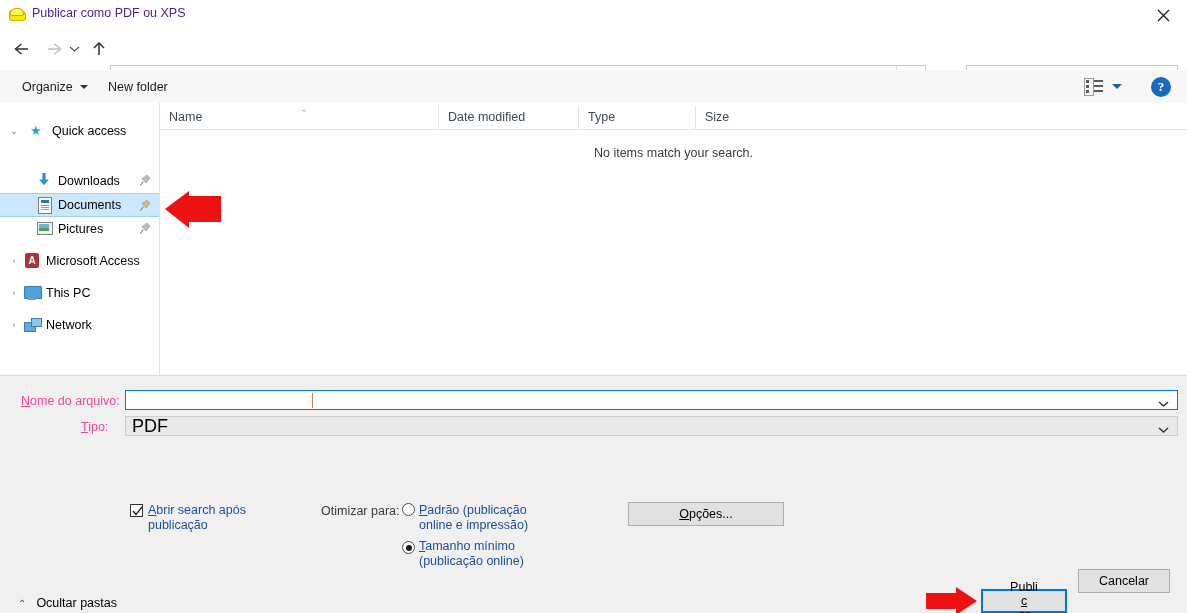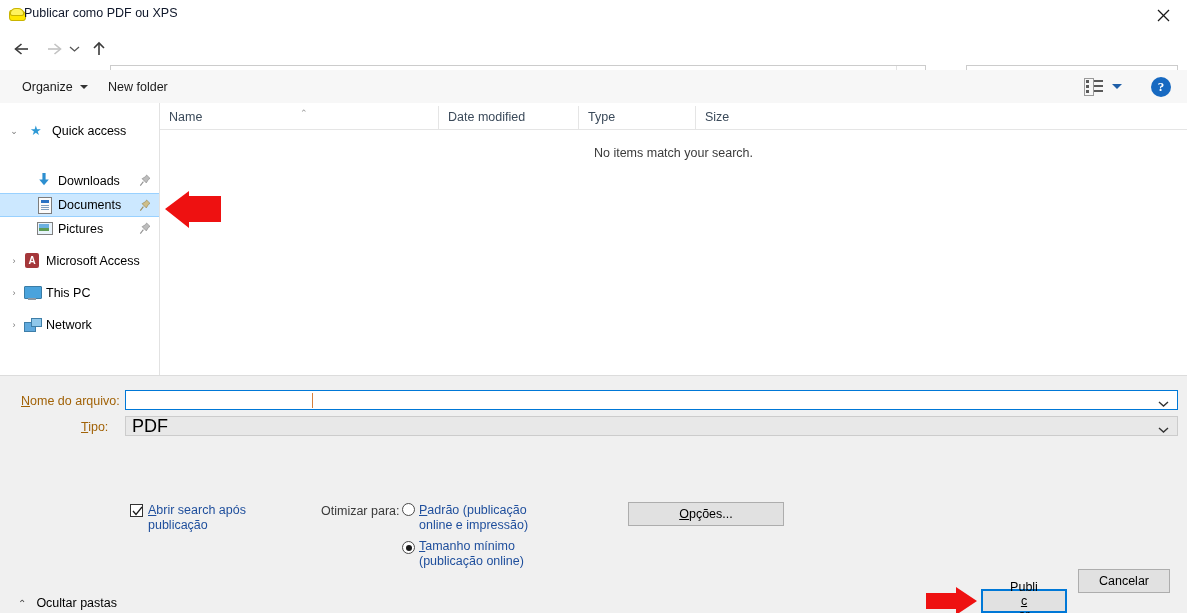--- a/index.html
+++ b/index.html
@@ -42,23 +42,23 @@
   .titlebar-icon .fold-top {
     position: absolute;
     left: 1px; top: 1px;
     width: 12px; height: 6px;
     background: #fff35c;
     border: 1px solid #c9b400;
     border-radius: 6px 6px 3px 3px / 5px 5px 2px 2px;
   }
   .titlebar-text {
     position: absolute;
-    left: 24px; top: 6px;
-    font-size: 12.5px;
-    color: #0f172a;
+    left: 32px; top: 6px;
+    font-size: 12.5px;
+    color: #4c1d95;
     white-space: nowrap;
   }
   .close-btn {
     position: absolute;
     right: 0; top: 0;
     width: 46px; height: 29px;
     cursor: default;
   }
   .close-btn svg { position: absolute; left: 16px; top: 9px; }
 
@@ -392,21 +392,21 @@
   .bottom {
     position: absolute;
     left: 0; top: 375px;
     width: 1187px; height: 238px;
     background: #f0f0f0;
     border-top: 1px solid #dcdcdc;
   }
   .lbl {
     position: absolute;
     font-size: 12.5px;
-    color: #a16207;
+    color: #ec4899;
     white-space: nowrap;
   }
   .lbl u { text-decoration: underline; }
 
   .fld-name {
     position: absolute;
     left: 125px; top: 390px;
     width: 1053px; height: 20px;
     background: #ffffff;
     border: 1px solid #0078d7;

